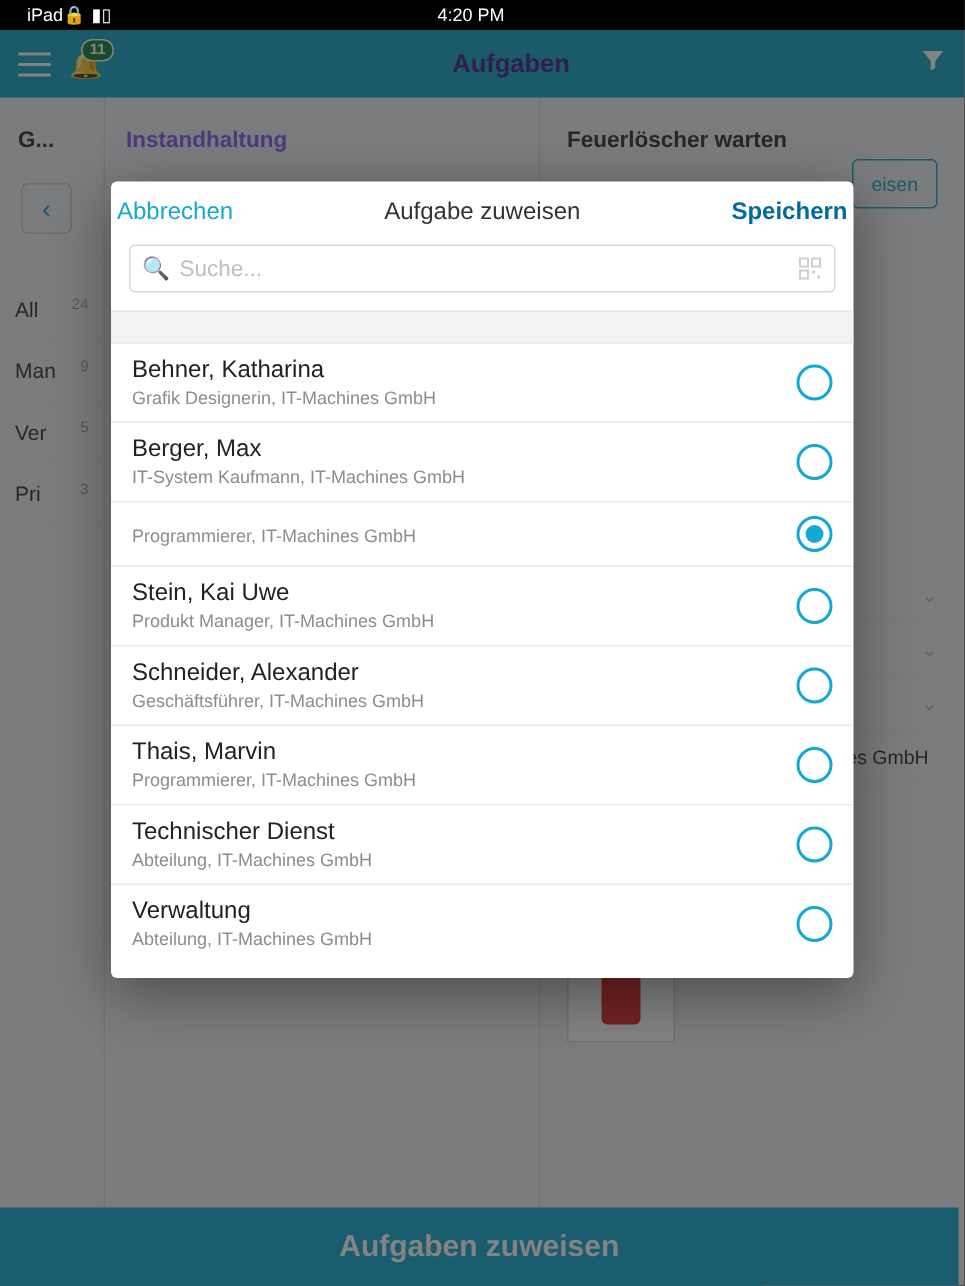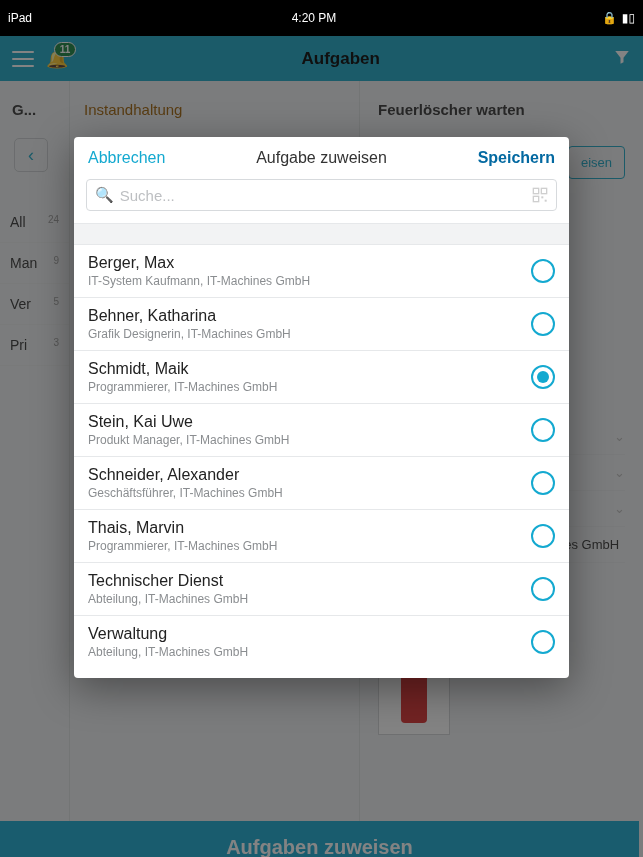--- a/index.html
+++ b/index.html
@@ -1,55 +1,55 @@
 <!DOCTYPE html>
 <html><head>
 <meta charset="utf-8">
 <style>
 *{box-sizing:border-box;margin:0;padding:0;font-family:-apple-system,Helvetica,Arial,sans-serif}
 html,body{width:643px;height:857px;overflow:hidden;background:#000}
-.statusbar{height:36px;background:#000;color:#fff;display:flex;align-items:center;justify-content:space-between;padding:0 8px;font-size:12px}
+.statusbar{height:20px;background:#000;color:#fff;display:flex;align-items:center;padding:0 18px;font-size:12px}
 .statusbar .center{position:absolute;left:0;right:15px;text-align:center}
 .statusbar .right{display:flex;gap:4px;align-items:center}
 .app{position:relative;width:643px;height:837px;background:#eef0f1}
 .topbar{height:45px;background:#1aa6c6;display:flex;align-items:center;justify-content:space-between;padding:0 12px;color:#fff}
 .topbar .left{display:flex;align-items:center;gap:12px}
 .hamburger{width:22px;height:16px;display:flex;flex-direction:column;justify-content:space-between}
 .hamburger span{height:2px;background:#fff;border-radius:1px}
 .bell{position:relative;font-size:18px}
 .badge{position:absolute;top:-6px;right:-8px;background:#15803d;color:#fff;border-radius:10px;font-size:10px;font-weight:700;padding:1px 5px;border:1px solid #fff}
-.page-title{font-size:17px;font-weight:600;color:#000000}
+.page-title{font-size:17px;font-weight:600;color:#4c1d95}
 .filter-icon svg{width:18px;height:18px;fill:#fff}
 .content{display:flex;height:calc(100% - 45px - 52px)}
 .col1{width:70px;border-right:1px solid #dcdfe1;padding-top:20px}
 .col1 h4{font-size:15px;font-weight:700;color:#333;padding-left:12px;margin-bottom:20px}
 .backbtn{width:34px;height:34px;border:1px solid #c9cdd0;border-radius:5px;margin-left:14px;margin-bottom:30px;display:flex;align-items:center;justify-content:center;color:#1aa6c6;font-size:18px}
 .sideitem{display:flex;align-items:flex-start;padding:12px 10px;font-size:14px;color:#333;border-bottom:1px solid #e8eaec}
 .sideitem .lbl{flex:1}
 .sideitem .cnt{font-size:10px;color:#999}
 .col2{width:290px;border-right:1px solid #dcdfe1;padding-top:20px}
-.col2 h4{font-size:15px;font-weight:400;color:#a16207;padding-left:14px}
+.col2 h4{font-size:15px;font-weight:700;color:#8b5cf6;padding-left:14px}
 .col3{flex:1;padding:20px 18px;overflow:hidden}
-.col3 h4{font-size:15px;font-weight:700;color:#333;margin-bottom:28px}
+.col3 h4{font-size:15px;font-weight:700;color:#333;margin-bottom:4px}
 .assignbtn{float:right;border:1px solid #1aa6c6;color:#1aa6c6;border-radius:4px;padding:8px 12px;font-size:13px}
 .detailrow{display:flex;padding:10px 0;font-size:13px;border-top:1px solid #e6e8ea}
 .detailrow.first{border-top:none}
 .detailrow .k{width:80px;color:#9a9d9f}
 .detailrow .v{color:#333}
 .chev{color:#bbb;margin-left:auto}
 .fotos{margin-top:20px}
 .fotos .k{color:#9a9d9f;font-size:13px;margin-bottom:8px}
 .thumb{width:72px;height:94px;border:1px solid #d0d3d6;background:#fff;display:flex;align-items:center;justify-content:center}
 .extinguisher{width:26px;height:70px;position:relative}
 .ext-body{position:absolute;bottom:0;width:26px;height:56px;background:#d92b2b;border-radius:6px 6px 4px 4px}
 .ext-top{position:absolute;top:0;left:6px;width:14px;height:18px;background:#333;border-radius:3px}
 .bottombar{position:absolute;bottom:0;left:0;right:4px;height:52px;background:#14a9d0;color:#fff;display:flex;align-items:center;justify-content:center;font-size:20px;font-weight:700}
 .overlay{position:absolute;inset:0;background:rgba(30,30,30,0.55);z-index:10}
 .modal{position:absolute;left:74px;right:74px;top:101px;background:#fff;border-radius:4px;z-index:20;box-shadow:0 10px 40px rgba(0,0,0,0.4);overflow:hidden}
-.modal-header{display:flex;align-items:center;justify-content:space-between;padding:12px 14px;font-size:16px}
+.modal-header{display:flex;align-items:center;justify-content:space-between;padding:12px 4px;font-size:16px}
 .modal-header .cancel{color:#14a9d0}
 .modal-header .title{color:#333;font-weight:400}
 .modal-header .save{color:#0369a1;font-weight:700}
 .searchwrap{padding:0 12px 12px}
 .searchbox{display:flex;align-items:center;border:1px solid #d7dadd;border-radius:4px;padding:6px 8px;background:#fff}
 .searchbox .mag{color:#bdbfc2;font-size:15px;margin-right:6px}
 .searchbox input{flex:1;border:none;outline:none;font-size:15px;color:#999}
 .searchbox input::placeholder{color:#bdbfc2}
 .qr{width:16px;height:16px;opacity:.4}
 .modal-sep{height:22px;background:#f2f3f4;border-top:1px solid #e6e8ea;border-bottom:1px solid #e6e8ea}
@@ -179,35 +179,34 @@
             <rect x="2" y="14" width="8" height="8" fill="none" stroke="#888" stroke-width="2"></rect>
             <rect x="14" y="14" width="3" height="3" fill="#888"></rect>
             <rect x="19" y="19" width="3" height="3" fill="#888"></rect>
           </svg>
       </div>
     </div>
     <div class="modal-sep"></div>
     <div id="people-list">
         <div class="person">
           <div class="txt">
+            <div class="name">Behner, Katharina</div>
+            <div class="role">Grafik Designerin, IT-Machines GmbH</div>
+          </div>
+          <div class="radio"></div>
+        </div>
+        <div class="person">
+          <div class="txt">
             <div class="name">Berger, Max</div>
             <div class="role">IT-System Kaufmann, IT-Machines GmbH</div>
           </div>
           <div class="radio"></div>
         </div>
         <div class="person">
           <div class="txt">
-            <div class="name">Behner, Katharina</div>
-            <div class="role">Grafik Designerin, IT-Machines GmbH</div>
-          </div>
-          <div class="radio"></div>
-        </div>
-        <div class="person">
-          <div class="txt">
-            <div class="name">Schmidt, Maik</div>
             <div class="role">Programmierer, IT-Machines GmbH</div>
           </div>
           <div class="radio selected"></div>
         </div>
         <div class="person">
           <div class="txt">
             <div class="name">Stein, Kai Uwe</div>
             <div class="role">Produkt Manager, IT-Machines GmbH</div>
           </div>
           <div class="radio"></div>

